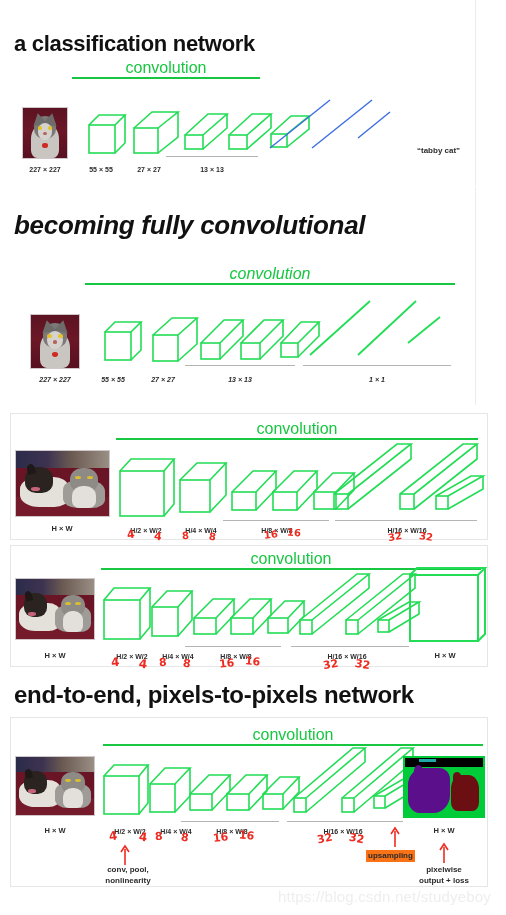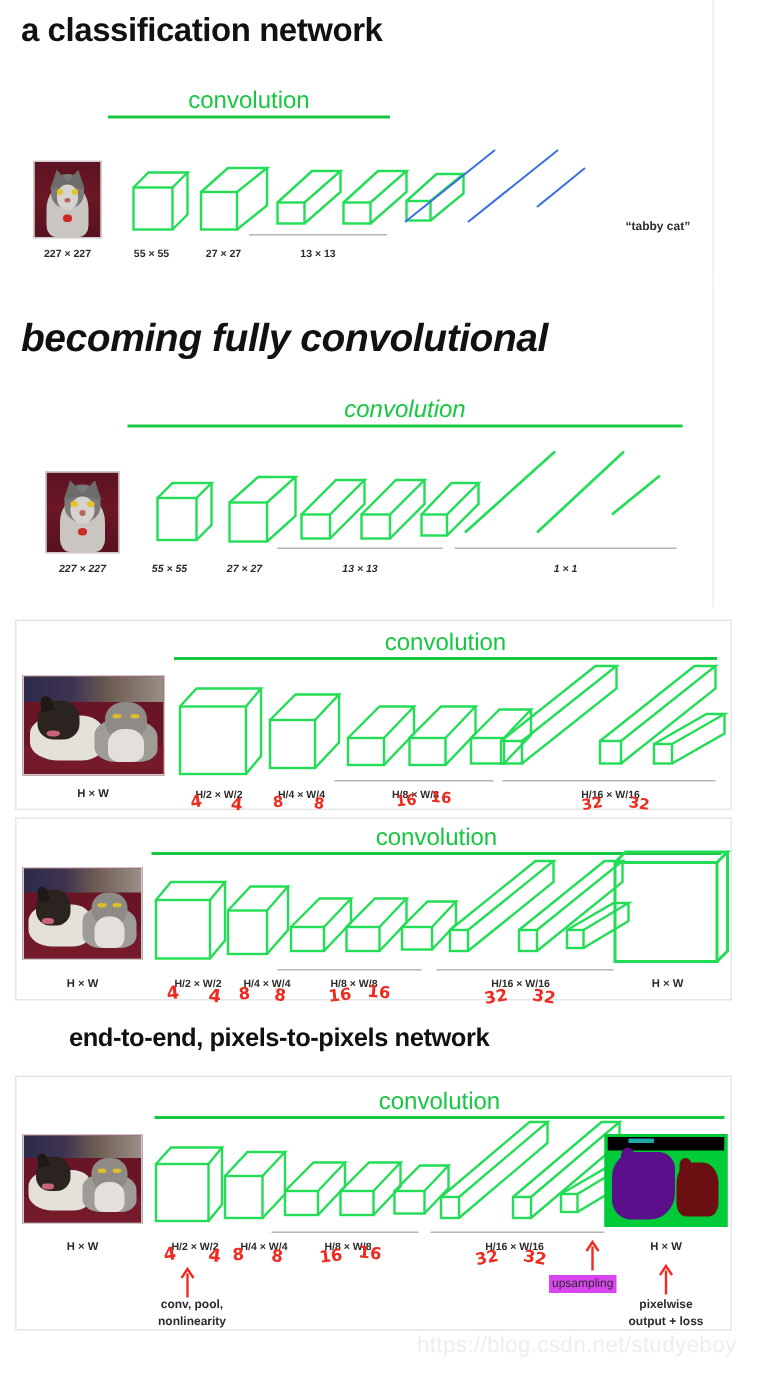--- a/index.html
+++ b/index.html
@@ -218,23 +218,23 @@
     position: absolute;
     font-size: 8px;
     font-weight: bold;
     color: #2b2b2b;
     text-align: center;
     white-space: nowrap;
     line-height: 11px;
   }
   .highlight {
     position: absolute;
-    background: #d946ef;
+    background: #f97316;
     font-size: 8px;
-    font-weight: normal;
+    font-weight: bold;
     color: #2b2b2b;
     padding: 1px 2px;
     white-space: nowrap;
     line-height: 10px;
   }
   .quoted {
     position: absolute;
     font-size: 8px;
     font-weight: bold;
     color: #2b2b2b;
@@ -252,21 +252,21 @@
     letter-spacing: 0.2px;
   }
 </style>
 </head>
 <body>
 
 <div id="page">
 
   <div class="panel panel-sep-right" style="left:0;top:0;width:476px;height:186px;">
 
-    <div class="slide-title title-1" style="position:absolute;">a classification network</div>
+    <div class="slide-title title-1" style="position:absolute;margin-top:24px;">a classification network</div>
 
     <div class="stage green" style="left:72px;top:61px;width:188px;">
       <span class="stage-text">convolution</span>
       <span class="stage-rule"></span>
     </div>
 
 
     <div class="photo photo-border cat-photo" style="left:22px;top:107px;width:46px;height:52px;">
       <span class="cbody"></span>
         <span class="chead"></span>
@@ -664,21 +664,21 @@
     <div class="red-mark" style="left:148px;top:111px;font-size:11px;transform:rotate(-4deg);">8</div>
     <div class="red-mark" style="left:172px;top:112px;font-size:11px;transform:rotate(8deg);">8</div>
     <div class="red-mark" style="left:208px;top:112px;font-size:11px;transform:rotate(-6deg);">16</div>
     <div class="red-mark" style="left:234px;top:110px;font-size:11px;transform:rotate(5deg);">16</div>
     <div class="red-mark" style="left:312px;top:113px;font-size:11px;transform:rotate(-10deg);">32</div>
     <div class="red-mark" style="left:344px;top:113px;font-size:11px;transform:rotate(9deg);">32</div>
   </div>
 
   <div class="panel" style="left:0;top:672px;width:506px;height:243px;">
 
-    <div class="slide-title" style="left:14px;top:11px;font-size:17px;margin-left:32px;">end-to-end, pixels-to-pixels network</div>
+    <div class="slide-title" style="left:14px;top:11px;font-size:24px;">end-to-end, pixels-to-pixels network</div>
 
     <div class="panel panel-bordered" style="left:10px;top:45px;width:478px;height:170px;">
 
       <div class="stage green" style="left:92px;top:10px;width:380px;">
         <span class="stage-text">convolution</span>
         <span class="stage-rule"></span>
       </div>
 
       <div class="photo photo-border dogcat-photo" style="left:4px;top:38px;width:80px;height:60px;">
         <span class="sky"></span>

